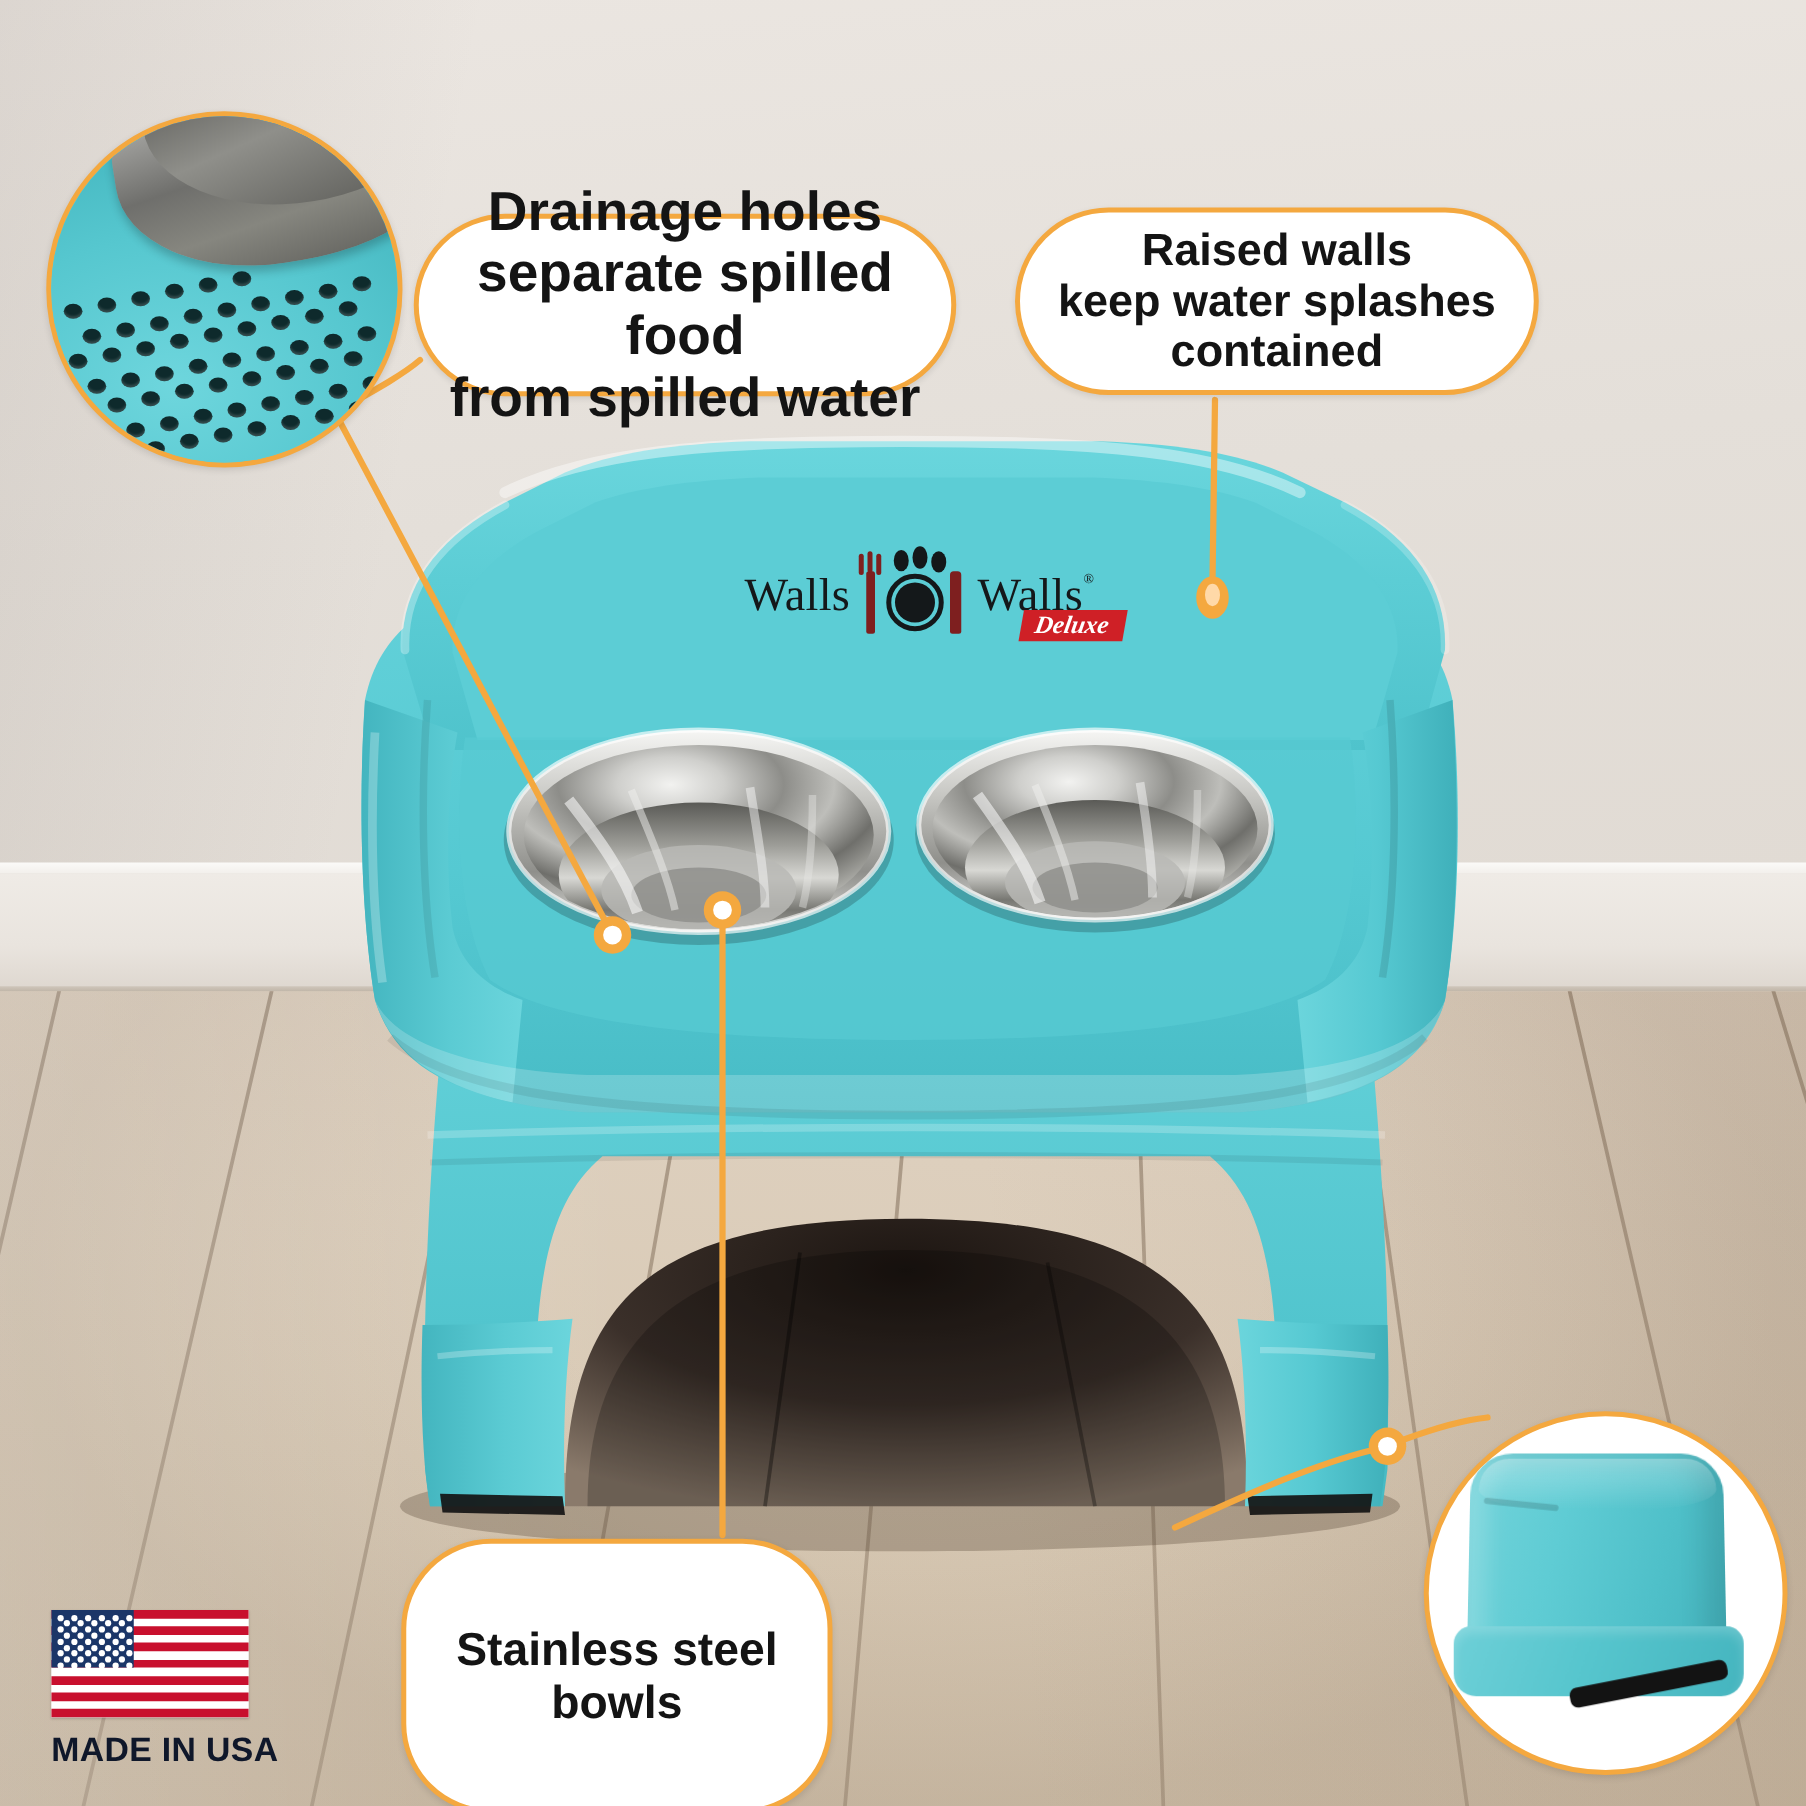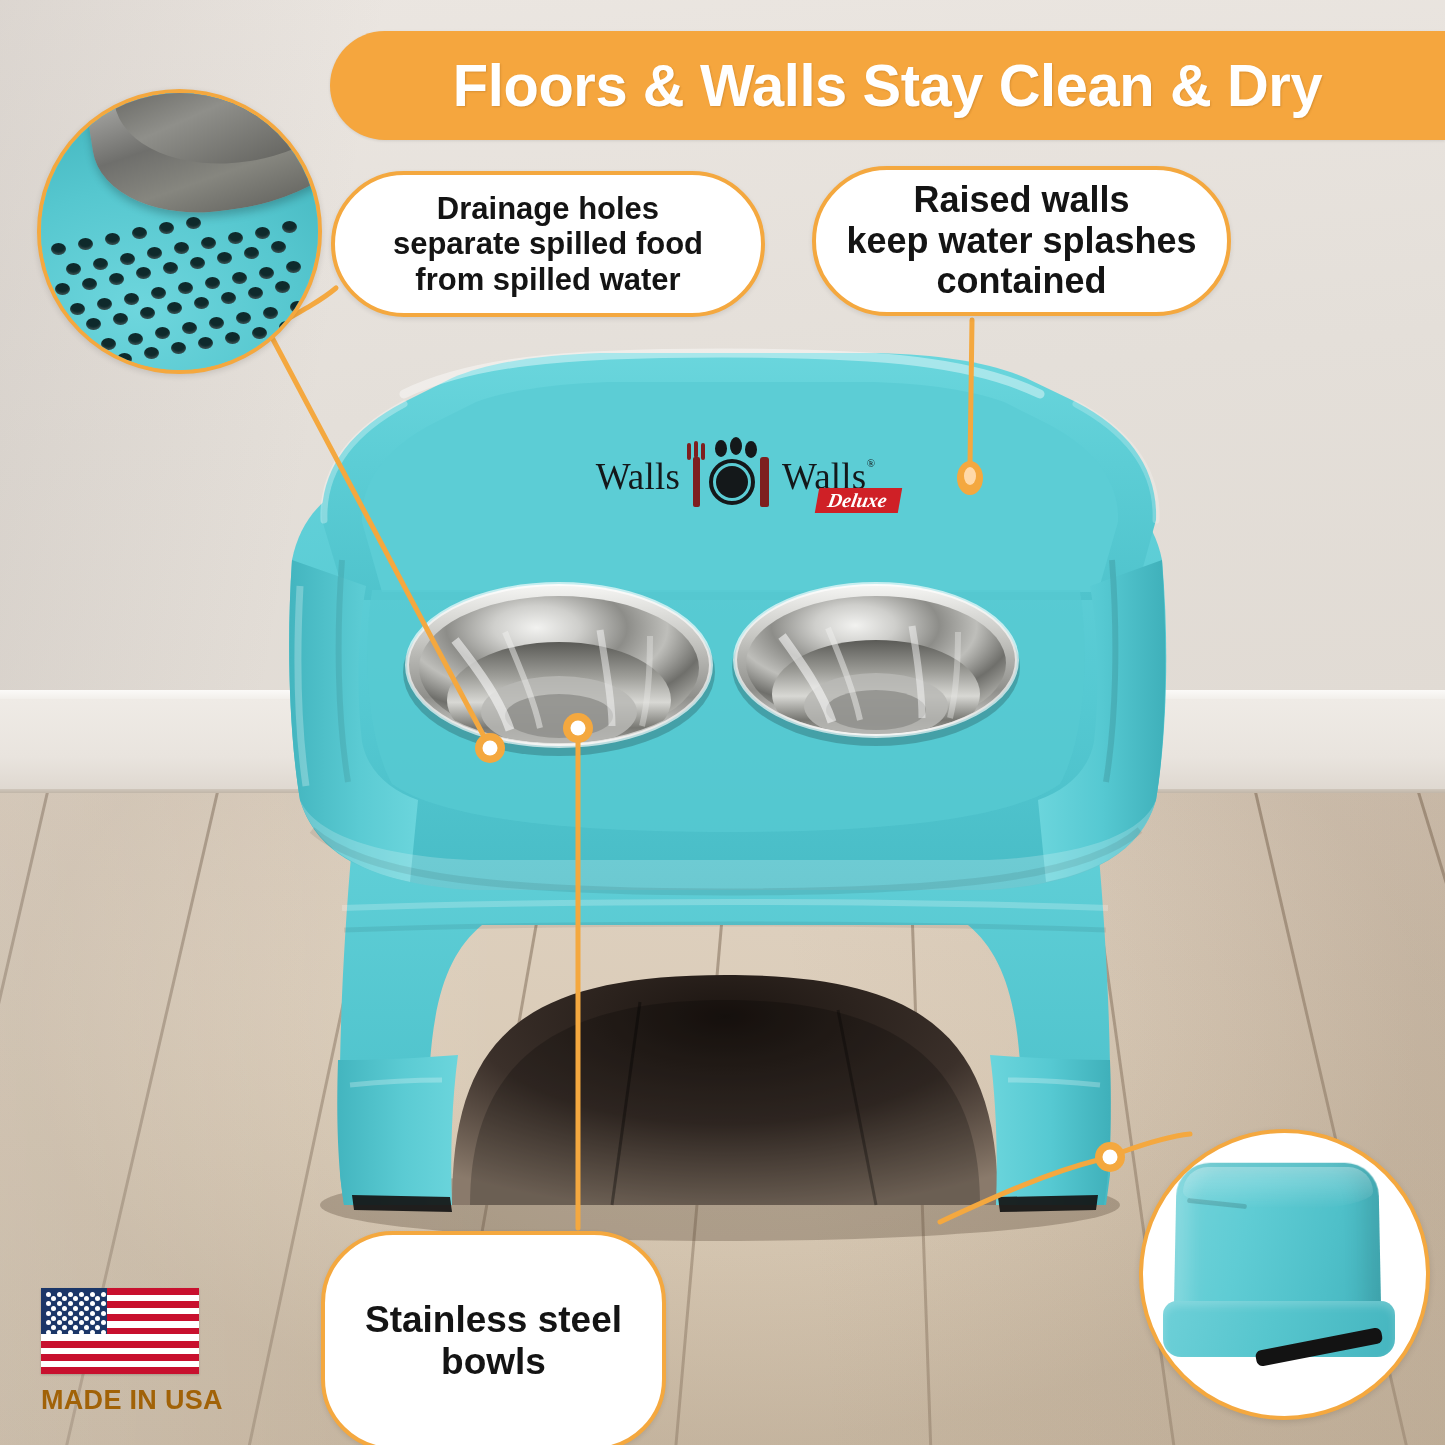--- a/index.html
+++ b/index.html
@@ -92,21 +92,21 @@
     box-sizing: border-box;
     display: flex; align-items: center; justify-content: center;
     text-align: center;
     color: #141414;
     font-weight: bold;
     line-height: 1.13;
     box-shadow: 0 2px 5px rgba(0,0,0,.10);
   }
   #callout-drainage {
     left: 331px; top: 171px; width: 434px; height: 146px;
-    border-radius: 73px; font-size: 31px; padding: 0 22px;
+    border-radius: 73px; font-size: 44px; padding: 0 22px;
   }
   #callout-walls {
     left: 812px; top: 166px; width: 419px; height: 150px;
     border-radius: 75px; font-size: 36px; padding: 0 18px;
   }
   #callout-bowls {
     left: 321px; top: 1231px; width: 345px; height: 220px;
     border-radius: 72px; font-size: 37px; padding: 0 24px;
   }
   #callout-feet {
@@ -232,21 +232,21 @@
     box-shadow: 0 1px 2px rgba(0,0,0,.18);
     overflow: hidden;
   }
   .flag-stripe { position: absolute; left: 0; width: 158px; height: 6.62px; background: #c8102e; }
   .flag-canton {
     position: absolute; left: 0; top: 0; width: 66px; height: 46.3px;
     background: #1b3668;
   }
   .star { position: absolute; width: 5px; height: 5px; background: #ffffff; border-radius: 50%; }
   .usa-label {
-    margin-top: 11px; font-size: 27px; font-weight: bold; color: #a16207;
+    margin-top: 11px; font-size: 27px; font-weight: bold; color: #0f172a;
     letter-spacing: .3px; white-space: nowrap;
   }
 </style>
 </head>
 <body>
 
 <div id="stage">
 
   <div class="wall-upper"></div>
   <div class="wall-shadow-left"></div>
@@ -489,23 +489,20 @@
     <circle class="conn-dot-outer" cx="578" cy="728" r="15"></circle>
     <circle class="conn-dot-inner" cx="578" cy="728" r="7.5"></circle>
 
     <path class="conn-line" d="M940,1222 C998,1195 1050,1172 1098,1160"></path>
     <circle class="conn-dot-outer" cx="1110" cy="1157" r="15"></circle>
     <circle class="conn-dot-inner" cx="1110" cy="1157" r="7.5"></circle>
 
     <path class="conn-line" d="M1122,1152 C1150,1142 1170,1136 1190,1134"></path>
   </svg>
 
-  <div class="header-banner">
-    <span class="header-banner-text">Floors &amp; Walls Stay Clean &amp; Dry</span>
-  </div>
 
   <div class="inset" id="inset-drainage">
     <div class="inset-teal"></div>
     <div class="inset-bowl-rim"></div>
     <div class="inset-bowl-inner"></div>
     <div id="holes-host">
         <span class="hole" style="left: 10px; top: 150px;"></span>
         <span class="hole" style="left: 37px; top: 144.8px;"></span>
         <span class="hole" style="left: 64px; top: 139.6px;"></span>
         <span class="hole" style="left: 91px; top: 134.4px;"></span>

